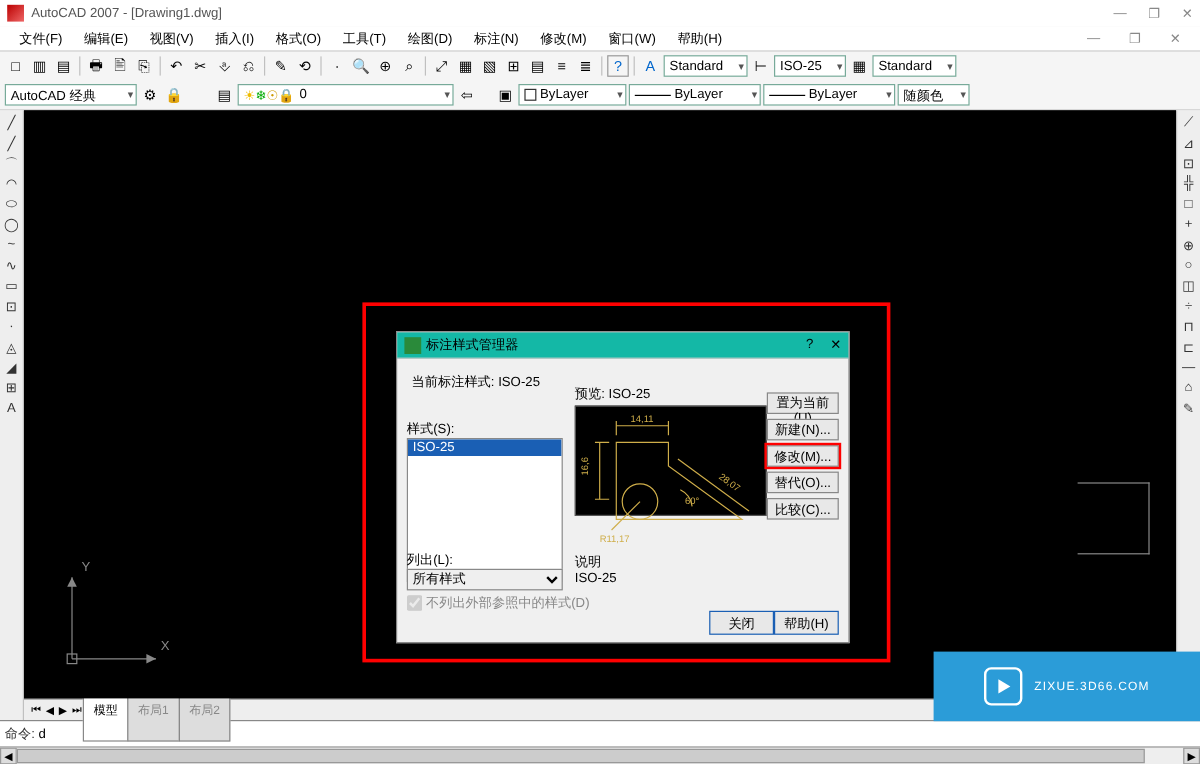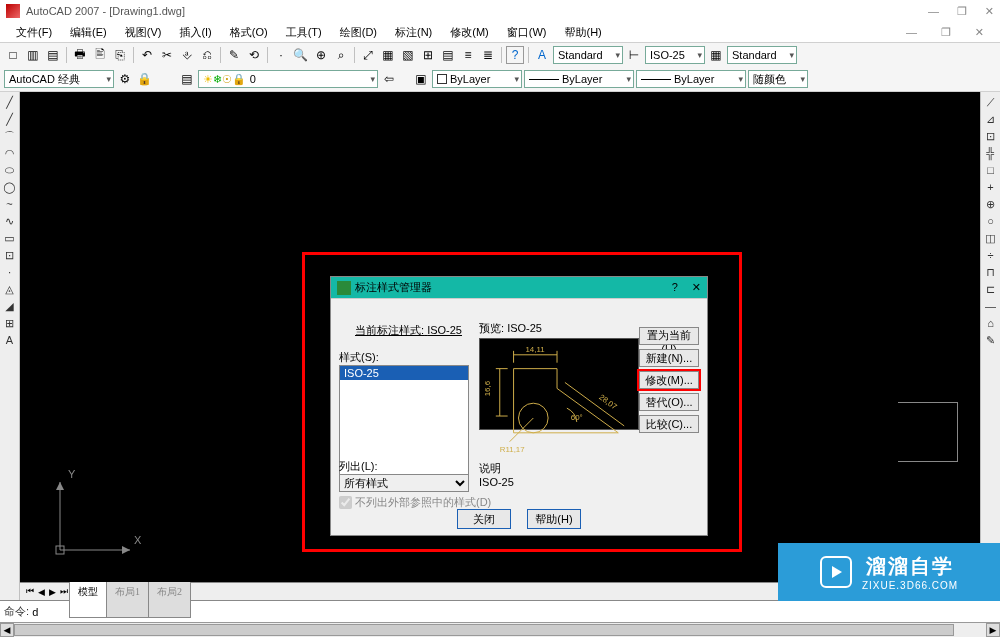--- a/index.html
+++ b/index.html
@@ -27,54 +27,54 @@
     .vtool.right { border-left: 1px solid #c0c0c0; border-right: none; }
     .vbtn { width: 16px; height: 16px; display: flex; align-items: center; justify-content: center; cursor: pointer; font-size: 11px; color: #333; }
 
     .canvas-wrap { flex: 1; display: flex; flex-direction: column; background: #000; position: relative; }
     .canvas { flex: 1; position: relative; background: #000; overflow: hidden; }
     .ucs { position: absolute; left: 30px; bottom: 20px; }
     .ucs svg { width: 90px; height: 90px; }
 
     .tabs { height: 18px; background: #eee; display: flex; align-items: center; padding: 0 4px; gap: 0; border-top: 1px solid #888; }
     .tabs .nav { font-size: 9px; padding: 0 2px; cursor: pointer; }
-    .tabs .tab { padding: 18px 8px; background: #ddd; border: 1px solid #888; font-size: 10px; margin-left: -1px; cursor: pointer; font-family: Liberation Serif, serif; }
+    .tabs .tab { padding: 18px 8px; background: #ddd; border: 1px solid #888; font-size: 10px; margin-left: -1px; cursor: pointer; }
     .tabs .tab.active { background: #fff; }
 
     .cmdline { height: 22px; background: #fff; border-top: 1px solid #888; display: flex; align-items: center; padding: 0 4px; color: #333; justify-content: flex-end; }
     .cmdline input { border: none; outline: none; flex: 1; font-size: 11px; }
 
     
     .dialog-hl { position: absolute; left: 282px; top: 160px; width: 440px; height: 300px; border: 3px solid #f00; z-index: 5; }
 
     
     .dialog { position: absolute; left: 310px; top: 184px; width: 378px; height: 260px; background: #f0f0f0; border: 1px solid #888; box-shadow: 2px 2px 6px rgba(0,0,0,.3); z-index: 10; display: flex; flex-direction: column; }
     .dlg-title { height: 22px; background: #14b8a6; border-bottom: 1px solid #ccc; display: flex; align-items: center; padding: 0 6px; }
     .dlg-title .ic { width: 14px; height: 14px; background: #2a8a3a; margin-right: 4px; }
     .dlg-title .controls { margin-left: auto; display: flex; gap: 14px; font-size: 13px; cursor: pointer; }
-    .dlg-body { flex: 1; padding: 24px; position: relative; text-decoration: underline; }
+    .dlg-body { flex: 1; padding: 12px; position: relative; }
     .dlg-body .row1 { font-size: 11px; margin-bottom: 2px; }
     .dlg-body .styles { position: absolute; left: 8px; top: 51px; }
     .dlg-body .styles-list { width: 130px; height: 120px; border: 1px solid #888; background: #fff; overflow: hidden; }
     .dlg-body .styles-list .item { background: #1a5fb4; color: #fff; padding: 1px 4px; }
     .dlg-body .listopt { position: absolute; left: 8px; top: 160px; width: 130px; }
     .dlg-body .listopt select { width: 100%; height: 18px; border: 1px solid #888; font-size: 11px; }
     .dlg-body .xref { position: absolute; left: 8px; top: 196px; display: flex; align-items: center; gap: 3px; color: #888; }
     .dlg-body .xref input { accent-color: #888; }
 
     .dlg-body .preview { position: absolute; left: 148px; top: 22px; width: 160px; }
     .dlg-body .preview .label { font-size: 11px; margin-bottom: 2px; }
     .dlg-body .preview .img { width: 160px; height: 92px; background: #000; position: relative; border: 1px solid #555; }
     .dlg-body .desc { position: absolute; left: 148px; top: 162px; font-size: 11px; }
 
     .dlg-body .btncol { position: absolute; right: 8px; top: 28px; display: flex; flex-direction: column; gap: 4px; }
     .dlg-body .btncol button { width: 60px; height: 18px; border: 1px solid #888; background: #e8e8e8; font-size: 11px; cursor: pointer; }
     .dlg-body .btncol button.hl { outline: 2px solid #f00; outline-offset: 0; }
 
-    .dlg-foot { padding: 6px 8px; display: flex; justify-content: center; gap: 16px; }
+    .dlg-foot { padding: 6px 8px; display: flex; justify-content: flex-end; gap: 0; }
     .dlg-foot button { width: 54px; height: 20px; border: 1px solid #1a5fb4; background: #e8e8e8; font-size: 11px; cursor: pointer; }
 
     
     .side-link { position: absolute; top: 310px; right: 22px; width: 60px; border-top: 1px solid #888; border-right: 1px solid #888; border-bottom: 1px solid #888; height: 60px; pointer-events: none; }
 
     
     .watermark { position: absolute; right: 0; top: 543px; width: 222px; height: 58px; background: #2b9cd8; color: #fff; display: flex; align-items: center; justify-content: center; gap: 10px; z-index: 30; }
     .watermark .play { width: 32px; height: 32px; border: 2px solid #fff; border-radius: 6px; display: flex; align-items: center; justify-content: center; }
     .watermark .txt { text-align: center; }
     .watermark .txt .t1 { font-size: 20px; font-weight: bold; letter-spacing: 2px; }
@@ -358,16 +358,15 @@
   <div class="arrow r">▶</div>
 </div>
 
 <div class="watermark">
   <div class="play">
     <svg width="16" height="16" viewBox="0 0 16 16">
         <polygon points="4,2 14,8 4,14" fill="#fff"></polygon>
       </svg>
   </div>
   <div class="txt">
-    <div class="t1">溜溜自学</div>
     <div class="t2">ZIXUE.3D66.COM</div>
   </div>
 </div>
 
 </body></html>

